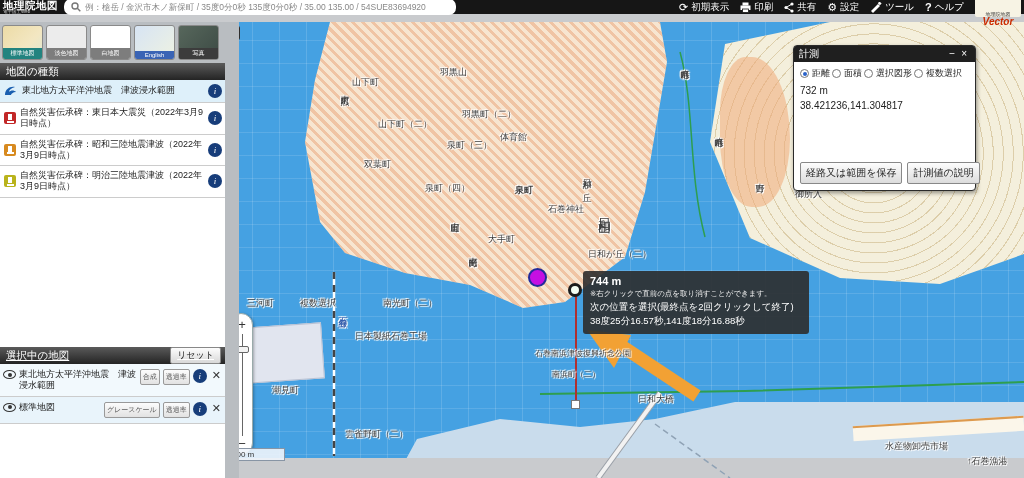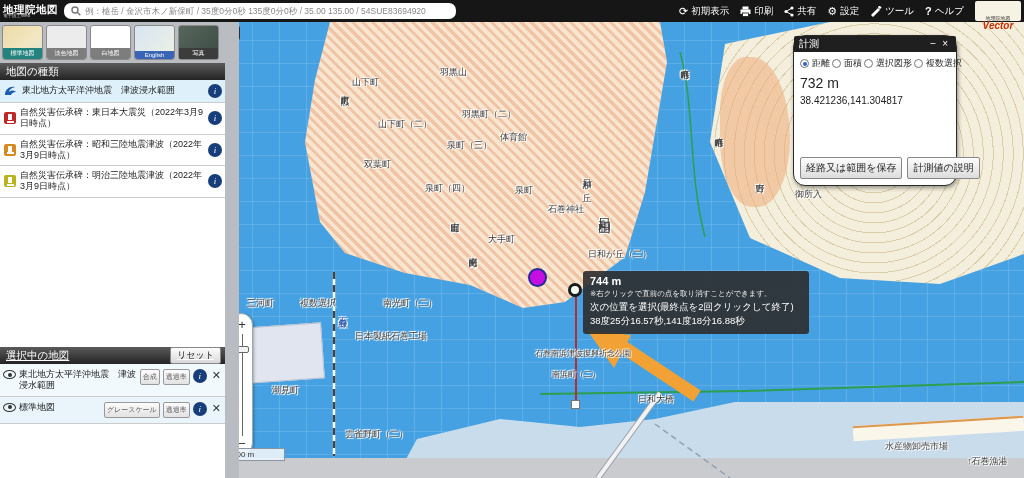--- a/index.html
+++ b/index.html
@@ -1,20 +1,20 @@
 <!DOCTYPE html>
 <html><head>
 <meta charset="utf-8">
 <style>
   * { margin:0; padding:0; box-sizing:border-box; }
   html,body { font-family:"Liberation Sans","DejaVu Sans",sans-serif; }
   #app { position:relative; width:1024px; height:478px; overflow:hidden; background:#c9cbce; }
 
   
-  #hdr { position:absolute; left:0; top:0; width:1024px; height:22px; background:#161616; display:flex; align-items:center; z-index:50; }
+  #hdr { position:absolute; left:0; top:0; width:1024px; height:14px; background:#161616; display:flex; align-items:center; z-index:50; }
   .logo { width:62px; padding-left:3px; line-height:1; }
   .logo .t1 { color:#fff; font-weight:bold; font-size:10.5px; letter-spacing:.5px; }
   .logo .t2 { color:#ccc; font-size:4.5px; }
   .searchbox { margin-left:2px; width:392px; height:16px; background:#fff; border-radius:7px; display:flex; align-items:center; padding:0 7px; }
   .searchbox svg { flex:0 0 auto; margin-right:4px; }
   .searchbox input { flex:1; border:none; outline:none; font-size:8.5px; color:#444; background:transparent; font-family:inherit; }
   .searchbox input::placeholder { color:#888; }
   #hdr .sp { flex:1; }
   .hbtn { display:flex; align-items:center; gap:3px; color:#fff; font-size:9.5px; margin-right:11px; cursor:pointer; white-space:nowrap; }
   .hbtn .g { font-size:11px; line-height:1; }
@@ -87,29 +87,29 @@
   .lbl.v { writing-mode:vertical-rl; letter-spacing:1px; }
   .marker-pt { position:absolute; left:343px; top:261px; width:14px; height:14px; border-radius:50%; background:#f4fff4; border:3px solid #1c1c1c; z-index:12; cursor:pointer; }
   .purple-pt { position:absolute; left:303px; top:246px; width:19px; height:19px; border-radius:50%; background:#c50fe2; border:2.5px solid #232b9a; z-index:12; cursor:pointer; }
   .handle-sq { position:absolute; left:346px; top:378px; width:9px; height:9px; background:#fff; border:1px solid #777; z-index:12; cursor:pointer; }
   .tooltip { position:absolute; left:358px; top:249px; width:226px; background:rgba(44,44,44,.9); border-radius:3px; color:#fff; padding:4px 7px 5px 7px; z-index:20; }
   .tooltip .d { font-size:11px; font-weight:bold; margin-bottom:2px; }
   .tooltip .n { font-size:7.5px; color:#eee; margin-bottom:2px; }
   .tooltip .l { font-size:9.5px; margin-bottom:1px; }
 
   
-  .mpanel { position:absolute; left:568px; top:13px; width:164px; background:#fff; border:1px solid #2b2b2b; border-radius:12px; box-shadow:1px 2px 4px rgba(0,0,0,.4); z-index:30; }
+  .mpanel { position:absolute; left:568px; top:23px; width:183px; background:#fff; border:1px solid #2b2b2b; border-radius:4px; box-shadow:1px 2px 4px rgba(0,0,0,.4); z-index:30; }
   .mpanel .bar { background:#1f1f1f; color:#fff; height:16px; font-size:10px; line-height:16px; padding:0 5px; display:flex; border-radius:2px 2px 0 0; }
   .mpanel .bar .t { flex:1; }
   .mpanel .bar .wb { cursor:pointer; padding:0 3px; font-size:10px; }
   .mpanel .body { padding:5px 6px 6px 6px; }
   .radios { display:flex; align-items:center; gap:2px; font-size:9px; color:#222; white-space:nowrap; }
   .radio { width:9px; height:9px; border:1px solid #777; border-radius:50%; background:#fff; margin-right:1px; flex:0 0 auto; position:relative; cursor:pointer; }
   .radio.on:after { content:""; position:absolute; left:1.5px; top:1.5px; width:4px; height:4px; border-radius:50%; background:#2a62c9; }
-  .mval { font-size:14px; color:#222; margin-top:5px; }
+  .mval { font-size:10px; color:#222; margin-top:5px; }
   .mcoord { font-size:10px; color:#222; margin-top:4px; }
   .mbtns { display:flex; gap:5px; margin-top:6px; }
   .mbtn { background:linear-gradient(#fdfdfd,#dcdcdc); border:1px solid #888; border-radius:2px; font-size:10px; color:#222; padding:3px 5px; cursor:pointer; white-space:nowrap;margin-top:45px; }
 
   
   .zoomctl { position:absolute; left:4px; top:291px; width:24px; height:142px; background:#fff; border:1px solid #9aa; border-radius:12px; z-index:25; box-shadow:1px 1px 3px rgba(0,0,0,.3); }
   .zoomctl .plus,.zoomctl .minus { position:absolute; left:0; width:24px; text-align:center; font-size:13px; color:#333; cursor:pointer; line-height:1; }
   .zoomctl .plus { top:4px; } .zoomctl .minus { bottom:4px; }
   .zoomctl .track { position:absolute; left:11.5px; top:20px; width:1px; height:102px; background:#666; }
   .zoomctl .knob { position:absolute; left:5px; top:32px; width:14px; height:7px; background:#f2f2f2; border:1px solid #666; border-radius:2px; cursor:pointer; }
@@ -274,21 +274,21 @@
 
     <div id="map-labels">
         <div class="lbl" style="left: 127px; top: 56px;">山下町</div>
         <div class="lbl" style="left: 215px; top: 46px;">羽黒山</div>
         <div class="lbl" style="left: 153px; top: 98px;">山下町（二）</div>
         <div class="lbl" style="left: 237px; top: 88px;">羽黒町（二）</div>
         <div class="lbl" style="left: 275px; top: 111px;">体育館</div>
         <div class="lbl" style="left: 222px; top: 119px;">泉町（三）</div>
         <div class="lbl" style="left: 139px; top: 138px;">双葉町</div>
         <div class="lbl" style="left: 200px; top: 162px;">泉町（四）</div>
-        <div class="lbl" style="left: 290px; top: 164px;">泉町</div>
+        <div class="lbl" style="left: 290px; top: 164px; font-weight: bold;">泉町</div>
         <div class="lbl" style="left: 323px; top: 183px;">石巻神社</div>
         <div class="lbl v" style="left: 225px; top: 193px;">宜山町</div>
         <div class="lbl" style="left: 263px; top: 213px;">大手町</div>
         <div class="lbl v" style="left: 243px; top: 228px;">南光町</div>
         <div class="lbl v" style="left: 373px; top: 186px; font-size: 13px;">日和山</div>
         <div class="lbl v" style="left: 357px; top: 150px;">日和が丘</div>
         <div class="lbl" style="left: 363px; top: 228px;">日和が丘（二）</div>
         <div class="lbl v" style="left: 115px; top: 66px;">東広町</div>
         <div class="lbl" style="left: 22px; top: 277px;">三河町</div>
         <div class="lbl" style="left: 75px; top: 277px;">複数選択</div>

